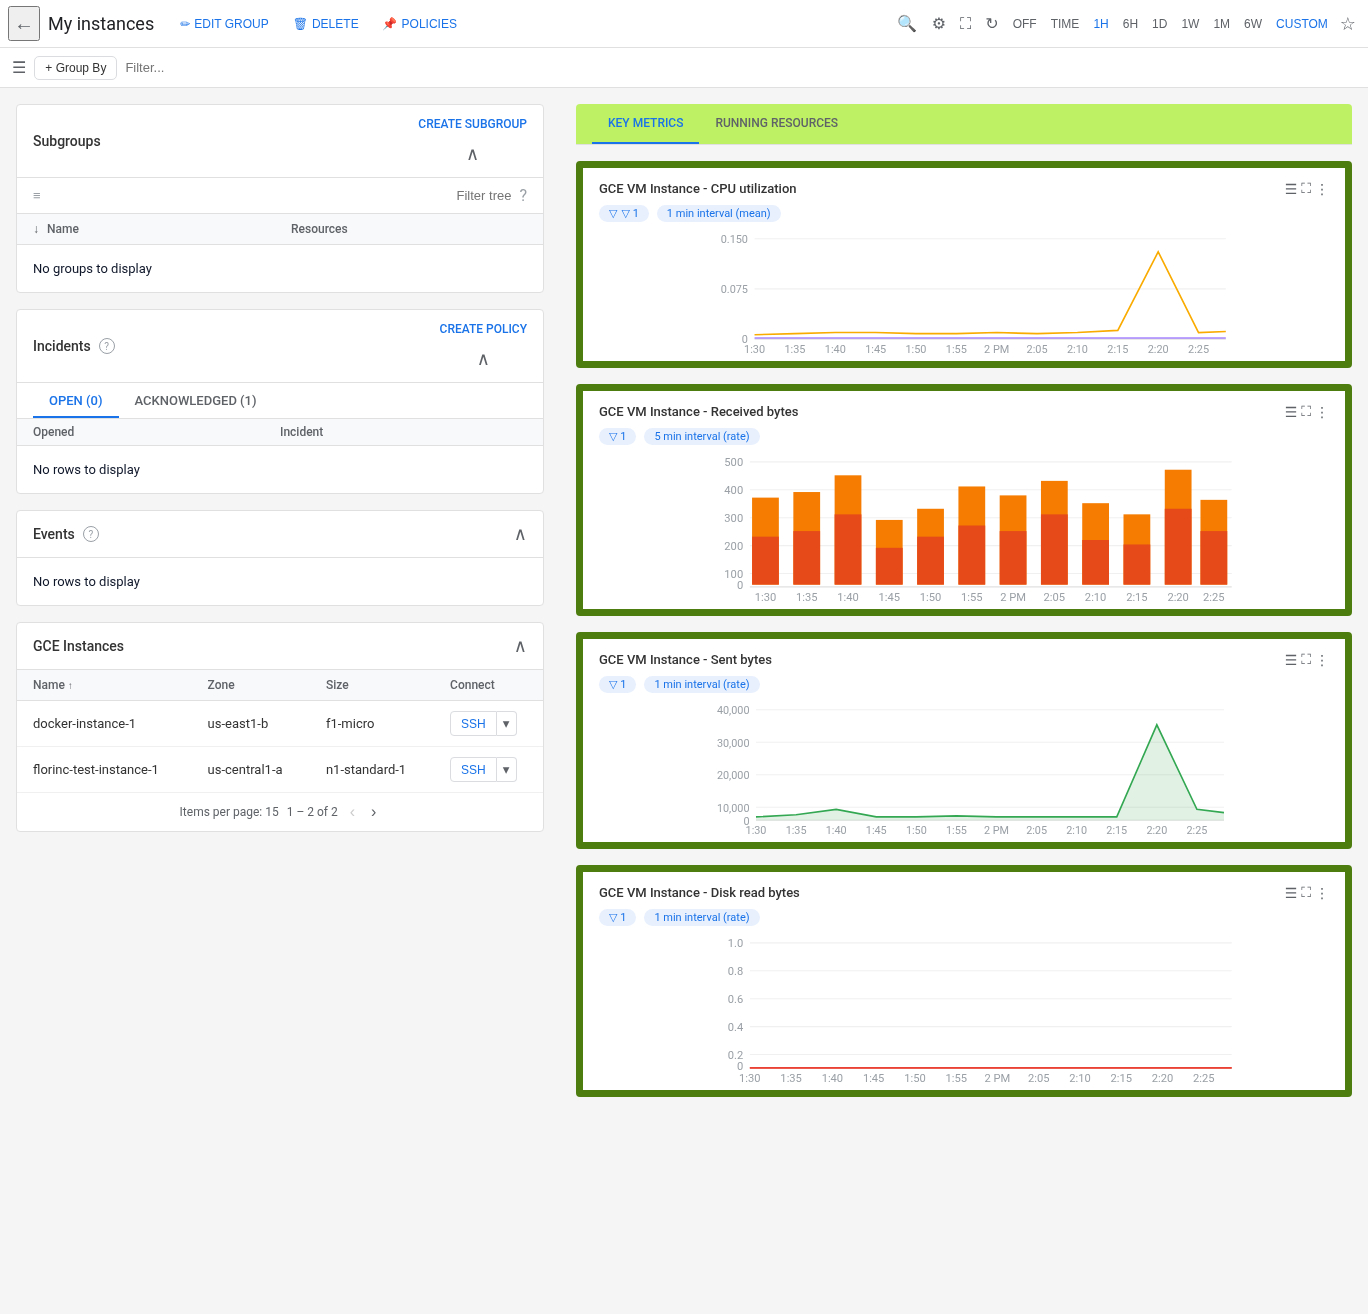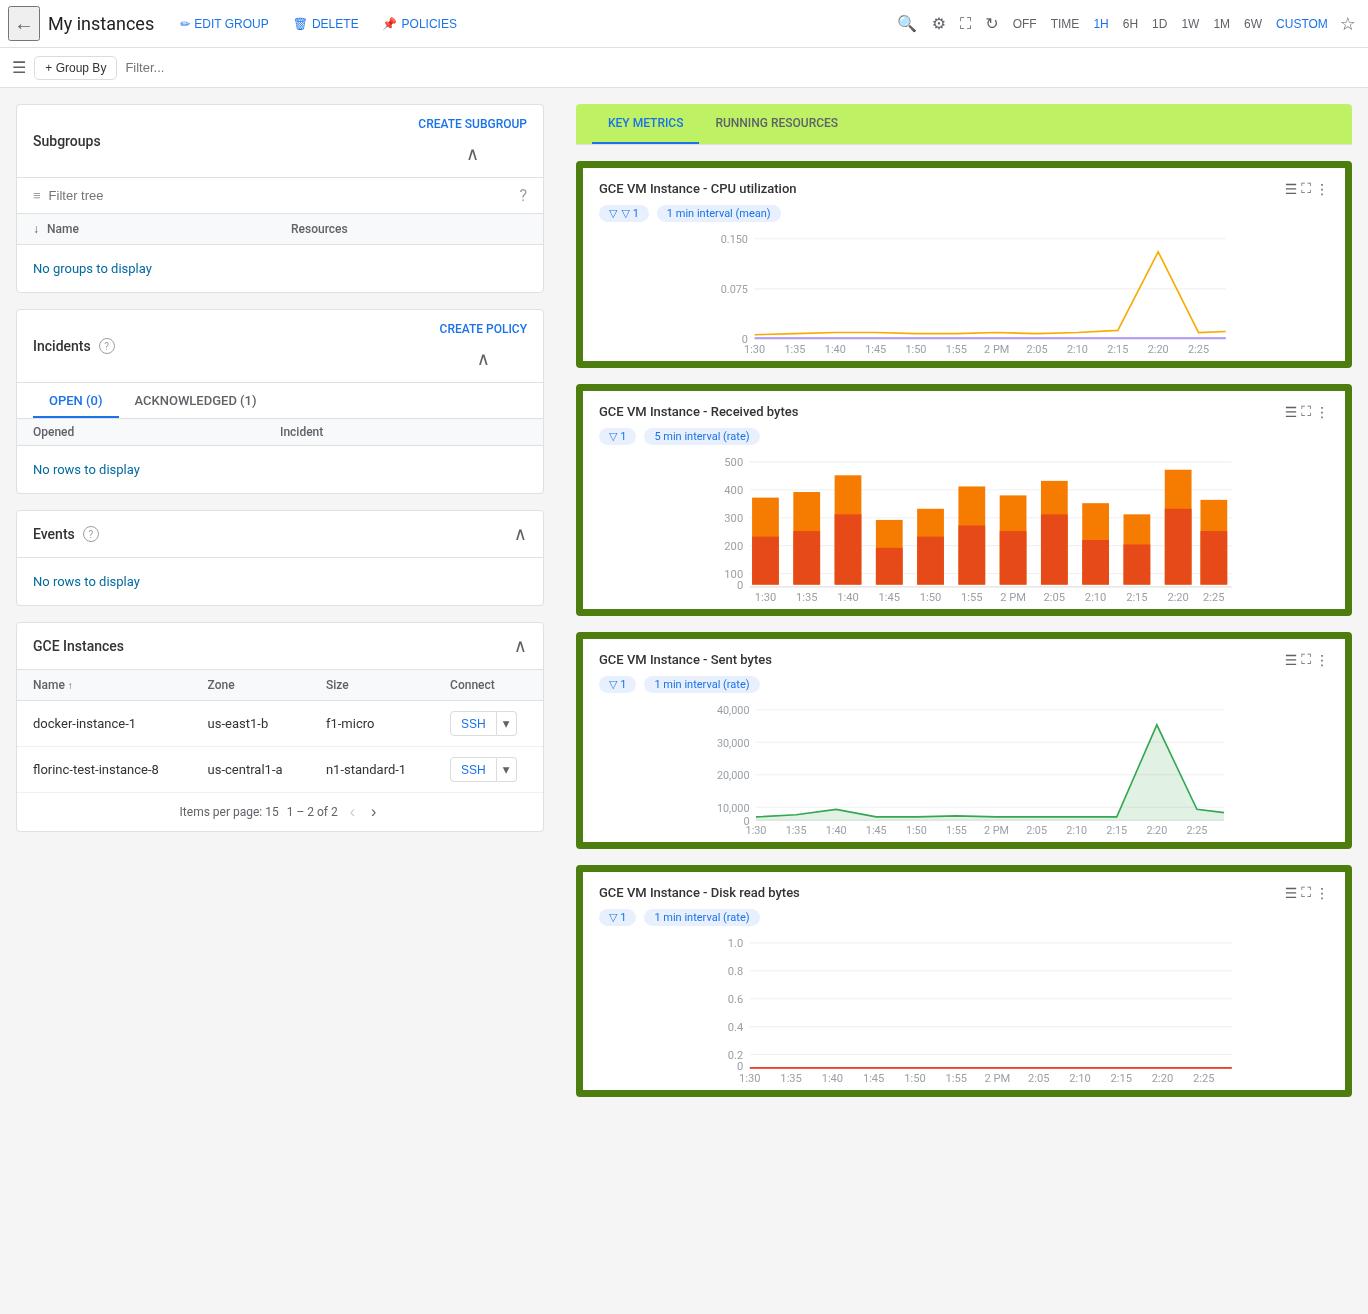--- a/index.html
+++ b/index.html
@@ -55,27 +55,27 @@
       display: flex; align-items: center; justify-content: space-between;
       padding: 12px 16px; border-bottom: 1px solid #e0e0e0;
     }
     .card-title { font-size: 14px; font-weight: 500; color: #333; }
     .card-header-right { display: flex; align-items: center; gap: 12px; flex-direction: column; }
     .create-link { color: #1a73e8; font-size: 12px; font-weight: 500; cursor: pointer; text-transform: uppercase; }
     .collapse-btn { background: none; border: none; cursor: pointer; color: #5f6368; font-size: 18px; }
 
     
     .filter-tree-row { display: flex; align-items: center; gap: 8px; padding: 8px 16px; border-bottom: 1px solid #e0e0e0; }
-    .filter-tree-input { border: none; outline: none; font-size: 13px; color: #666; flex: 1; }
+    .filter-tree-input { border: none; outline: none; font-size: 13px; color: #666; flex: 1; text-align: right; }
     .help-icon { color: #9aa0a6; font-size: 16px; cursor: pointer; }
     .table-header-row { display: flex; align-items: center; padding: 8px 16px; background: #f8f9fa; border-bottom: 1px solid #e0e0e0; gap: 8px; }
     .sort-icon { font-size: 12px; color: #5f6368; }
     .col-name { flex: 1; font-size: 12px; font-weight: 500; color: #5f6368; }
     .col-resources { flex: 1; font-size: 12px; font-weight: 500; color: #5f6368; }
-    .no-rows { padding: 16px; font-size: 13px; color: #0369a1; }
+    .no-rows { padding: 16px; font-size: 13px; color: #0f172a; }
 
     
     .tabs-row { display: flex; border-bottom: 1px solid #e0e0e0; padding: 0 16px; }
     .tab-item { padding: 10px 16px 8px; font-size: 13px; font-weight: 500; cursor: pointer; color: #5f6368; border-bottom: 2px solid transparent; }
     .tab-item.active { color: #1a73e8; border-bottom-color: #1a73e8; text-align: center; }
     .incident-cols { display: flex; padding: 6px 16px; background: #f8f9fa; border-bottom: 1px solid #e0e0e0; }
     .incident-col { flex: 1; font-size: 12px; font-weight: 500; color: #5f6368; }
     .help-circle { display: inline-flex; align-items: center; justify-content: center; width: 16px; height: 16px; border-radius: 50%; border: 1px solid #9aa0a6; color: #9aa0a6; font-size: 10px; cursor: pointer; margin-left: 4px; }
 
     
@@ -242,21 +242,21 @@
       <td>us-east1-b</td>
       <td>f1-micro</td>
       <td>
         <div class="ssh-group">
           <button class="ssh-btn">SSH</button>
           <button class="ssh-dropdown">▾</button>
         </div>
       </td>
     </tr>
             <tr>
-      <td>florinc-test-instance-8</td>
+      <td>florinc-test-instance-1</td>
       <td>us-central1-a</td>
       <td>n1-standard-1</td>
       <td>
         <div class="ssh-group">
           <button class="ssh-btn">SSH</button>
           <button class="ssh-dropdown">▾</button>
         </div>
       </td>
     </tr>
           </tbody>

